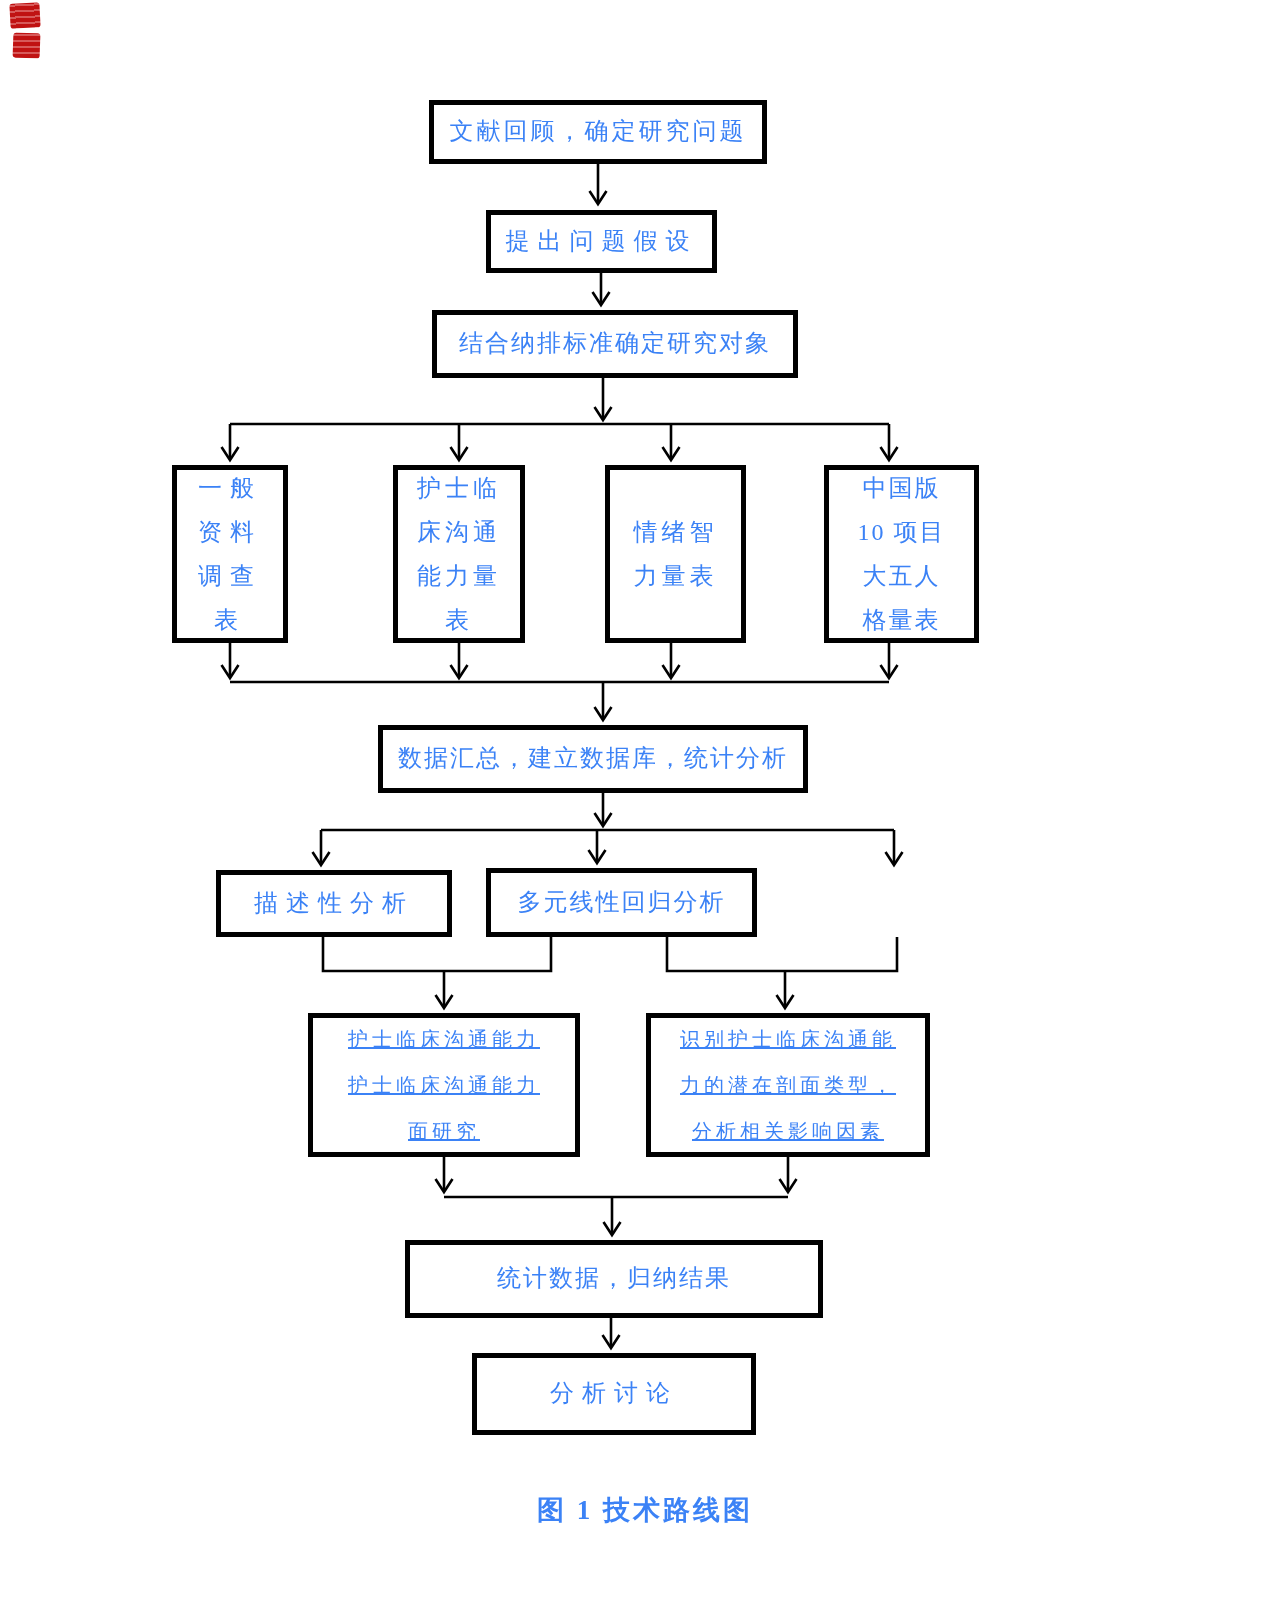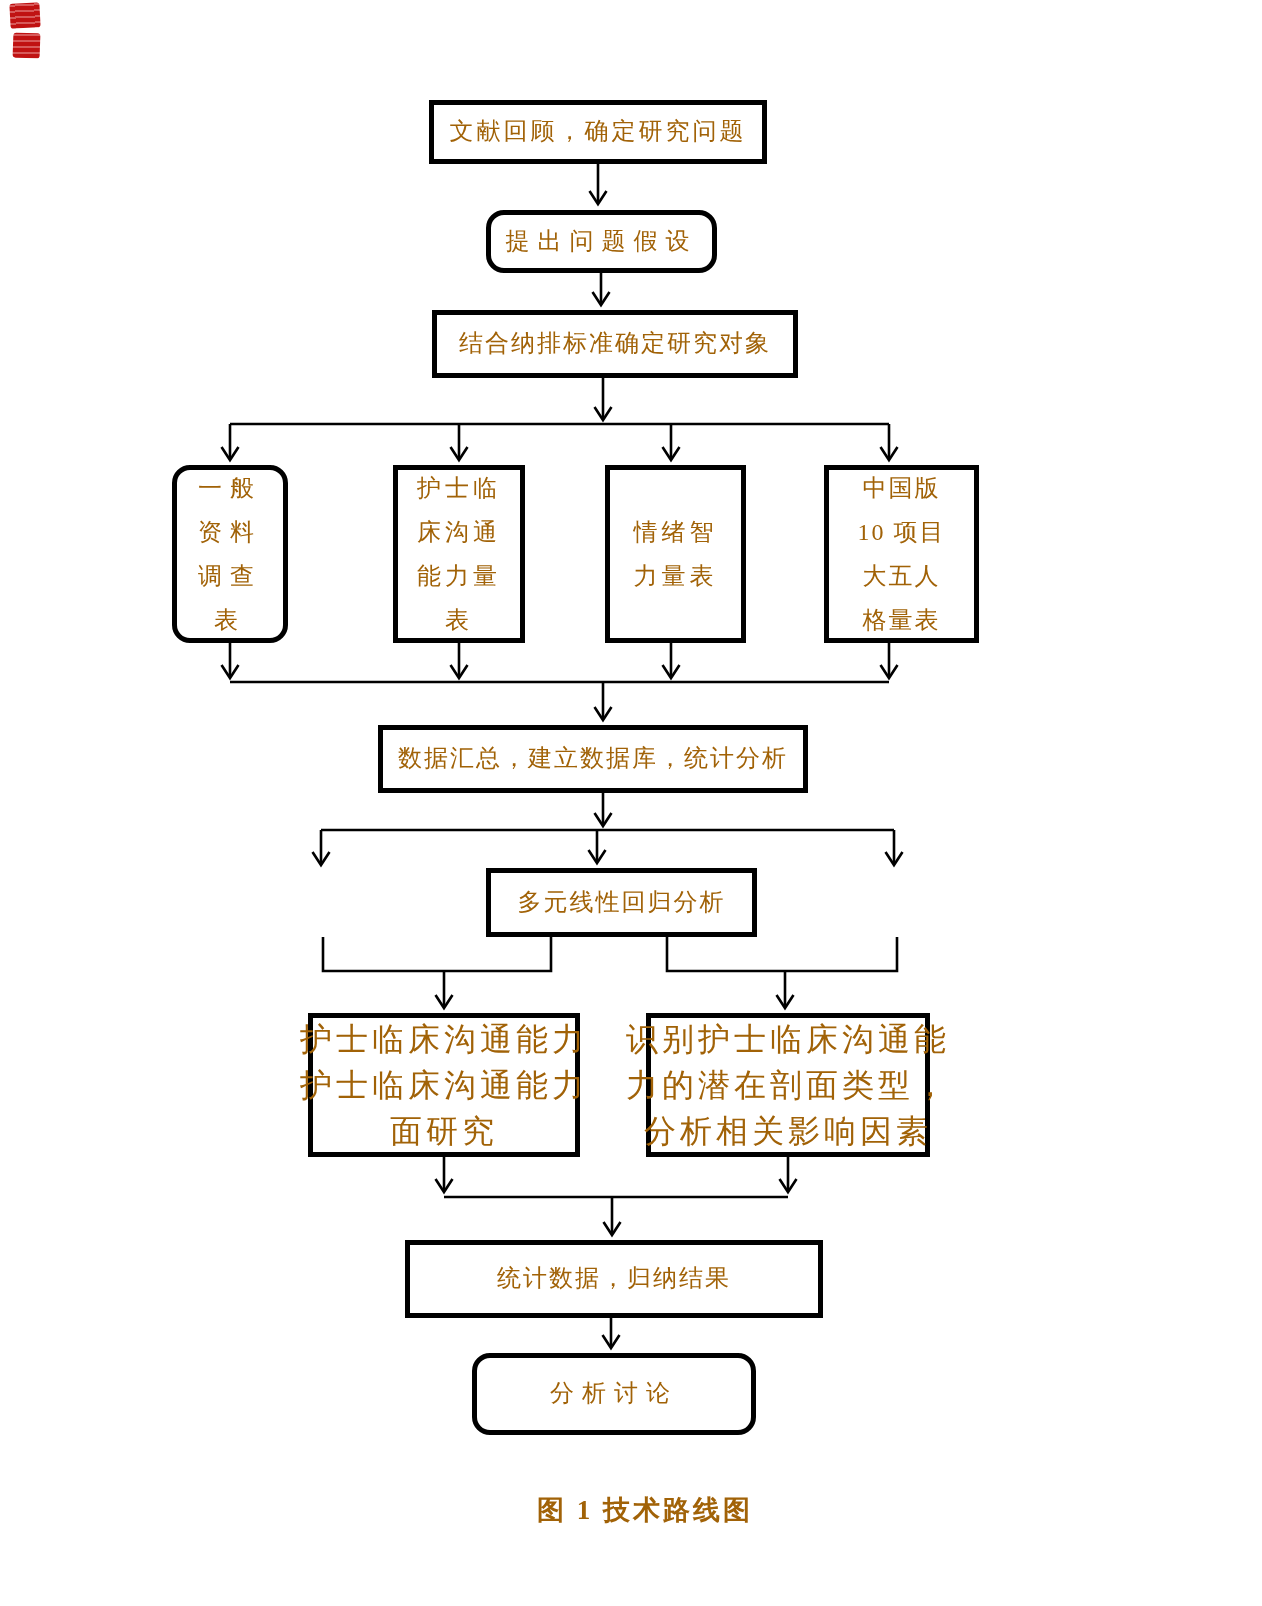--- a/index.html
+++ b/index.html
@@ -1,43 +1,43 @@
 <!DOCTYPE html>
 <html><head>
 <meta charset="utf-8">
 <style>
   html,body{margin:0;padding:0;background:#fff;}
   .canvas{
     position:relative;
     width:1262px;height:1606px;
     background:#fff;
     font-family:"Liberation Serif","DejaVu Serif",serif;
-    color:#a16207;
+    color:#3b82f6;
     overflow:hidden;
   }
   svg.wires{position:absolute;left:0;top:0;z-index:1;}
   .box{
     position:absolute;
     box-sizing:border-box;
     border:5px solid #000;
     background:#fff;
     display:flex;
     align-items:center;
     justify-content:center;
     text-align:center;
     z-index:2;
     font-size:24px;
     letter-spacing:3px;
     line-height:1.3;
   }
   .box .lines div{white-space:nowrap;}
-  .ls8{letter-spacing:8px;border-radius:18px;}
+  .ls8{letter-spacing:8px;}
   .ls2{letter-spacing:2px;}
   .lh44 .lines div{line-height:44px;}
-  .lh46 .lines div{line-height:46px;font-size:32px;letter-spacing:4px;}
+  .lh46 .lines div{line-height:46px;font-size:20px;letter-spacing:4px;text-decoration:underline;}
   .caption{
     position:absolute;
     left:0;top:1492px;width:100%;
     text-align:center;
     font-weight:bold;
     font-size:27px;
     letter-spacing:3px;
     transform:translateX(14px);
     z-index:2;
   }
@@ -143,20 +143,23 @@
         <div>10 项目</div>
         <div>大五人</div>
         <div>格量表</div>
       </div>
   </div>
 
   <div class="box ls2" style="left:378px;top:725px;width:430px;height:68px">
     <span>数据汇总，建立数据库，统计分析</span>
   </div>
 
+  <div class="box ls8" style="left:216px;top:870px;width:236px;height:67px">
+    <span>描述性分析</span>
+  </div>
 
   <div class="box ls2" style="left:486px;top:868px;width:271px;height:69px">
     <span>多元线性回归分析</span>
   </div>
 
 
   <div class="box lh46" style="left:308px;top:1013px;width:272px;height:144px">
     <div class="lines">
         <div>护士临床沟通能力</div>
         <div>护士临床沟通能力</div>

